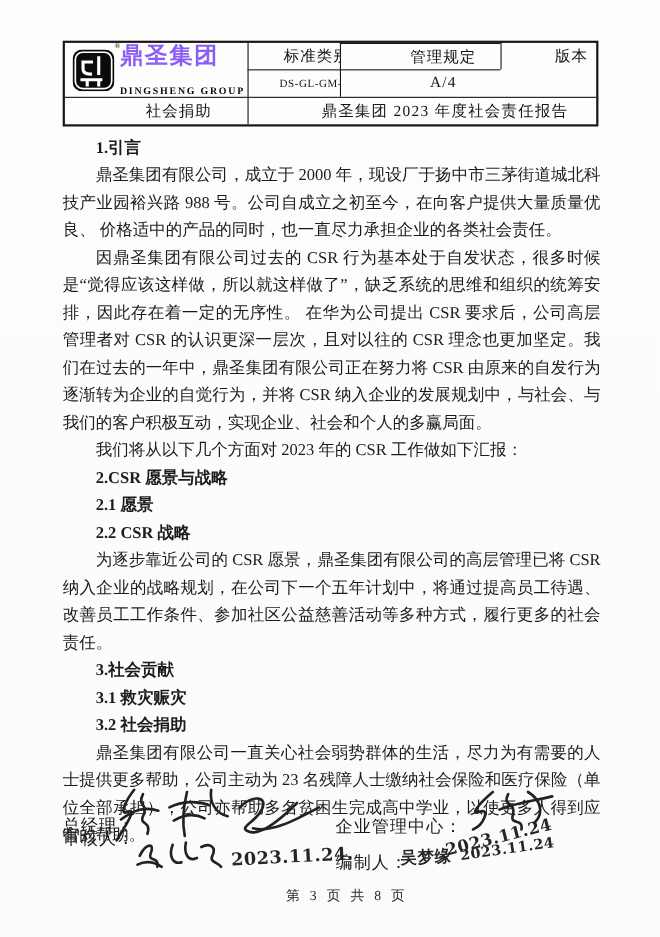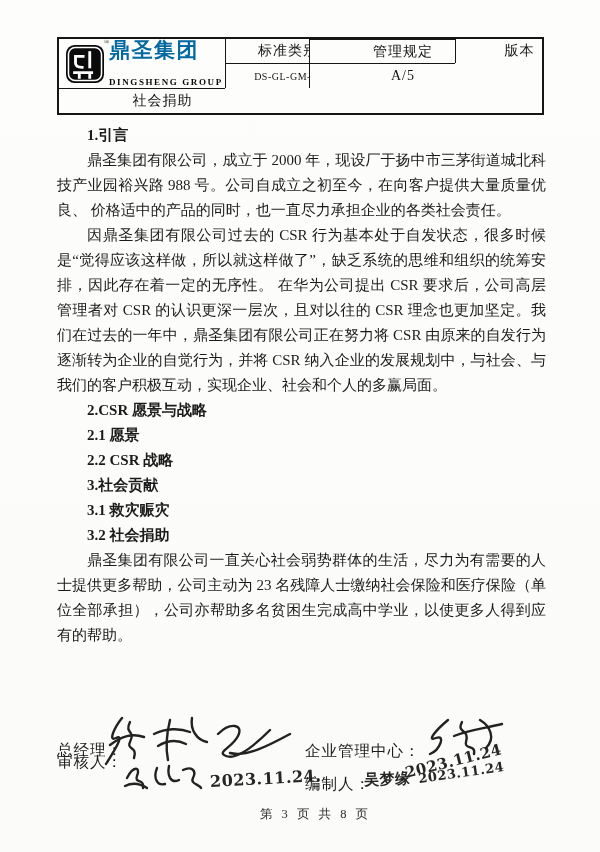--- a/index.html
+++ b/index.html
@@ -30,21 +30,21 @@
   .cell.nbl { border-left:none; }
   .cell.nbt { border-top:none; }
   .logo-cell { grid-row:1/3; grid-column:1; justify-content:flex-start; padding-left:7px; }
   .code { letter-spacing:0.5px; font-size:10px; }
 
   
   .logo-wrap { display:flex; align-items:center; gap:5px; position:relative; }
   .logo-mark { width:38px; height:38px; flex:0 0 auto; }
   .reg { position:absolute; left:38px; top:-2px; font-size:7px; color:#111; }
   .logo-text { display:flex; flex-direction:column; line-height:1; }
-  .logo-cn { font-size:21px; font-weight:800; letter-spacing:1.5px; color:#0369a1; }
+  .logo-cn { font-size:21px; font-weight:800; letter-spacing:1.5px; color:#8b5cf6; }
   .logo-en { font-size:9px; font-weight:700; letter-spacing:1.6px; color:#0a0a0a; margin-top:17px; }
 
   
   .doc-body {
     position:absolute; left:57px; top:123px; width:489px;
     font-size:15px; line-height:25px; text-align:justify; color:#1b1b1b;
   }
   .doc-body p { margin:0; text-indent:2em; }
   .doc-body p.h { font-weight:bold; }
 
@@ -86,31 +86,34 @@
         <span class="logo-text">
           <span class="logo-cn">鼎圣集团</span>
           <span class="logo-en">DINGSHENG GROUP</span>
         </span>
       </div>
     </div>
     <div class="cell nbt">标准类别</div>
     <div class="cell">管理规定</div>
     <div class="cell nbt">版本</div>
     <div class="cell code">DS-GL-GM-21</div>
-    <div class="cell">A/5</div>
+    <div class="cell">A/4</div>
     <div class="cell nbl" style="grid-row:3;grid-column:1;">社会捐助</div>
+    <div class="cell" style="grid-row:3;grid-column:2/5;letter-spacing:1.2px;">鼎圣集团 2023 年度社会责任报告</div>
   </div>
 
   <div class="doc-body">
     <p class="h">1.引言</p>
     <p>鼎圣集团有限公司，成立于 2000 年，现设厂于扬中市三茅街道城北科技产业园裕兴路 988 号。公司自成立之初至今，在向客户提供大量质量优良、 价格适中的产品的同时，也一直尽力承担企业的各类社会责任。</p>
     <p>因鼎圣集团有限公司过去的 CSR 行为基本处于自发状态，很多时候是“觉得应该这样做，所以就这样做了”，缺乏系统的思维和组织的统筹安排，因此存在着一定的无序性。 在华为公司提出 CSR 要求后，公司高层管理者对 CSR 的认识更深一层次，且对以往的 CSR 理念也更加坚定。我们在过去的一年中，鼎圣集团有限公司正在努力将 CSR 由原来的自发行为逐渐转为企业的自觉行为，并将 CSR 纳入企业的发展规划中，与社会、与我们的客户积极互动，实现企业、社会和个人的多赢局面。</p>
+    <p>我们将从以下几个方面对 2023 年的 CSR 工作做如下汇报：</p>
     <p class="h">2.CSR 愿景与战略</p>
     <p class="h">2.1 愿景</p>
     <p class="h">2.2 CSR 战略</p>
+    <p>为逐步靠近公司的 CSR 愿景，鼎圣集团有限公司的高层管理已将 CSR 纳入企业的战略规划，在公司下一个五年计划中，将通过提高员工待遇、改善员工工作条件、参加社区公益慈善活动等多种方式，履行更多的社会责任。</p>
     <p class="h">3.社会贡献</p>
     <p class="h">3.1 救灾赈灾</p>
     <p class="h">3.2 社会捐助</p>
     <p>鼎圣集团有限公司一直关心社会弱势群体的生活，尽力为有需要的人士提供更多帮助，公司主动为 23 名残障人士缴纳社会保险和医疗保险（单位全部承担），公司亦帮助多名贫困生完成高中学业，以使更多人得到应有的帮助。</p>
   </div>
 
   <span class="sig-label" style="left:57px; top:740px;">总经理：</span>
   <svg class="sig-svg" style="left:100px; top:712px;" width="195" height="58" viewBox="0 0 195 58">
     <path d="M22,6 C14,16 8,30 16,26 C26,21 12,42 6,52"></path>
     <path d="M30,10 C24,22 36,18 30,30 C26,38 38,34 34,46"></path>

